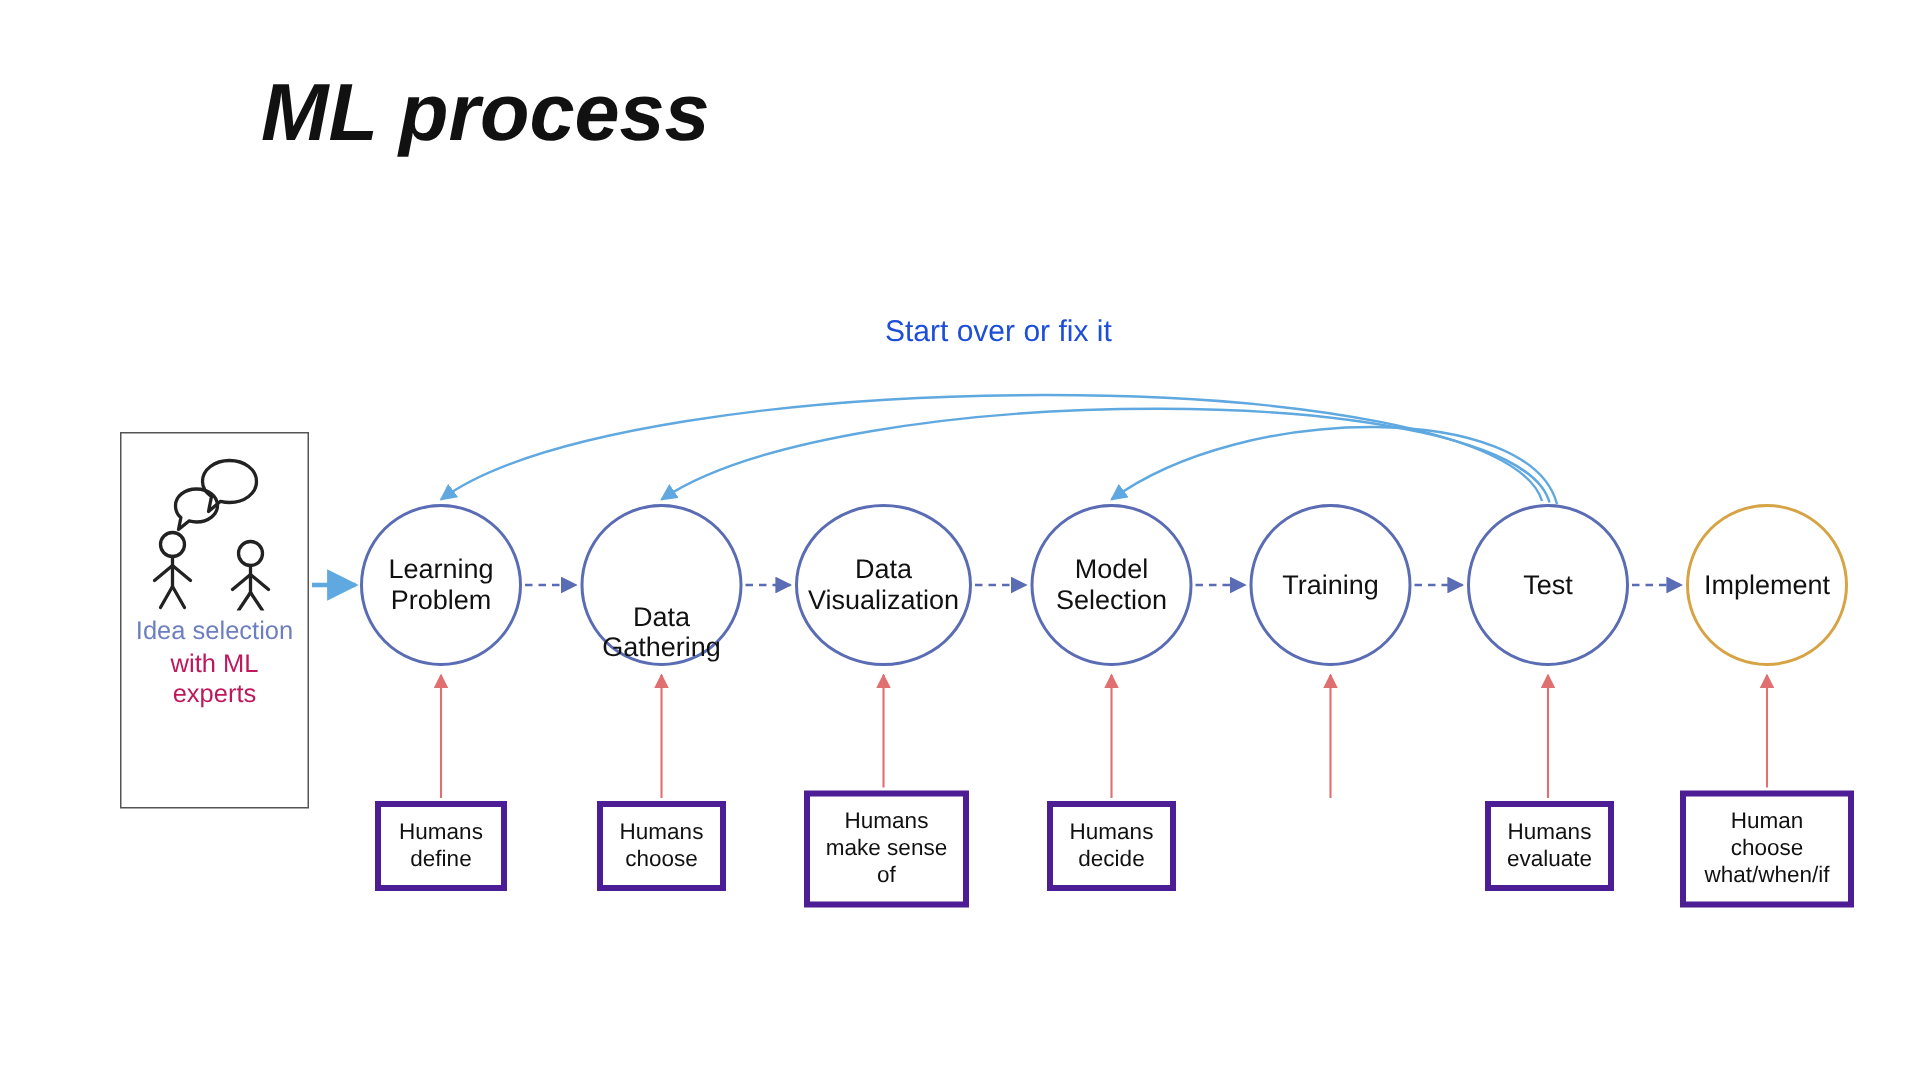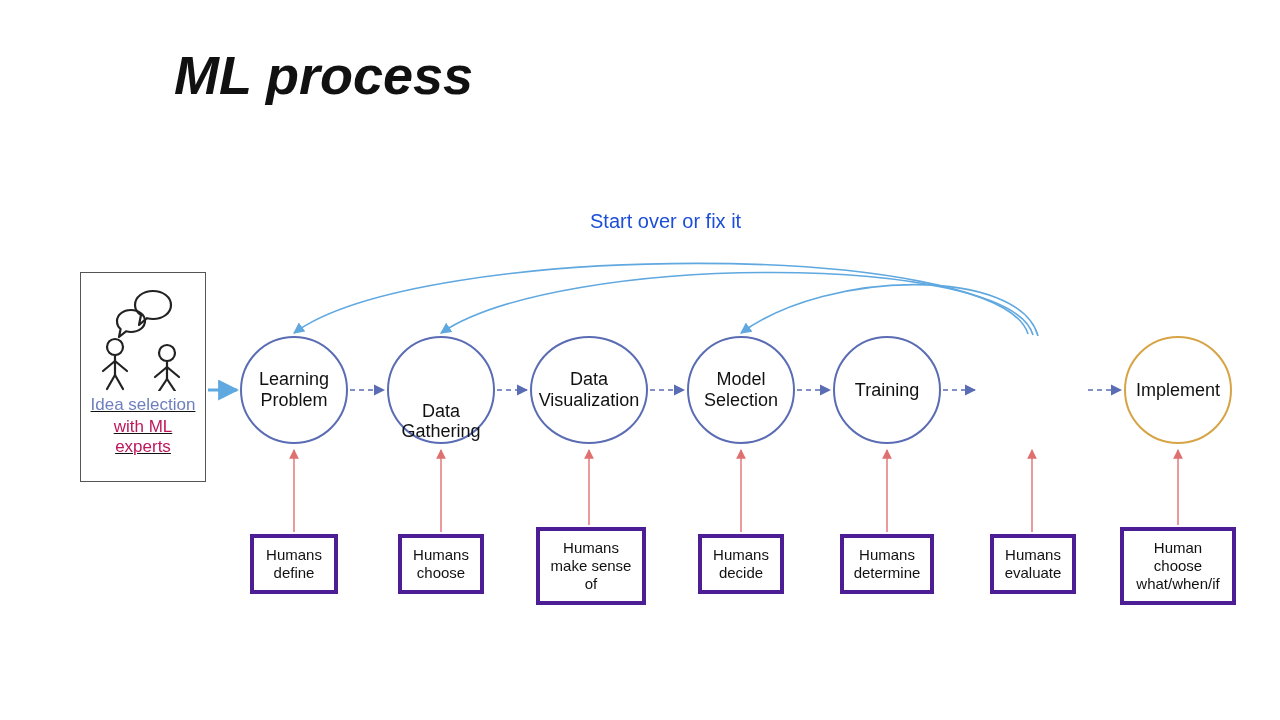--- a/index.html
+++ b/index.html
@@ -25,28 +25,27 @@
     font-style: italic;
     font-weight: 700;
     font-size: 54px;
     letter-spacing: 0px;
   }
 
   
   .idea-box {
     position: absolute;
     left: 80px;
-    top: 272px;
+    top: 288px;
     width: 126px;
-    height: 210px;
+    height: 251px;
     border: 1px solid #555;
     box-sizing: border-box;
     text-align: center;
     padding: 8px 6px 10px 6px;
-    text-decoration: underline;
   }
   .idea-figures {
     position: relative;
     width: 100%;
     height: 110px;
   }
   .idea-box .line1 {
     color: #6e7fbf;
     font-family: "Arial Narrow", Arial, sans-serif;
     font-size: 17px;
@@ -159,29 +158,31 @@
     </div>
   <div class="step wide" style="left:530px; top:336px;">
       <span>Data Visualization</span>
     </div>
   <div class="step" style="left:687px; top:336px;">
       <span>Model Selection</span>
     </div>
   <div class="step" style="left:833px; top:336px;">
       <span>Training</span>
     </div>
+  <div class="step" style="left:978px; top:336px;">
+      <span>Test</span>
+    </div>
   <div class="step final" style="left:1124px;top:336px;">
       <span>Implement</span>
     </div>
 
   <div class="hbox" style="left:250px; top:534px; width:88px;"><span>Humans define</span></div>
   <div class="hbox" style="left:398px; top:534px; width:86px;"><span>Humans choose</span></div>
   <div class="hbox" style="left:536px; top:527px; width:110px;"><span>Humans make sense of</span></div>
   <div class="hbox" style="left:698px; top:534px; width:86px;"><span>Humans decide</span></div>
-  <div class="hbox" style="left:840px; top:534px; width:94px;"><span>Humans determine</span></div>
   <div class="hbox" style="left:990px; top:534px; width:84px;"><span>Humans evaluate</span></div>
   <div class="hbox" style="left:1120px;top:527px; width:116px;"><span>Human choose what/when/if</span></div>
 
   <svg class="arrows" viewBox="0 0 1280 720">
     <defs>
       <marker id="ah-blue" viewBox="0 0 10 10" refX="9" refY="5" markerWidth="7" markerHeight="7" orient="auto-start-reverse">
         <path d="M0 0 L10 5 L0 10 z" fill="#5a6cb3"></path>
       </marker>
       <marker id="ah-light" viewBox="0 0 10 10" refX="9" refY="5" markerWidth="7" markerHeight="7" orient="auto-start-reverse">
         <path d="M0 0 L10 5 L0 10 z" fill="#5fa8e0"></path>

